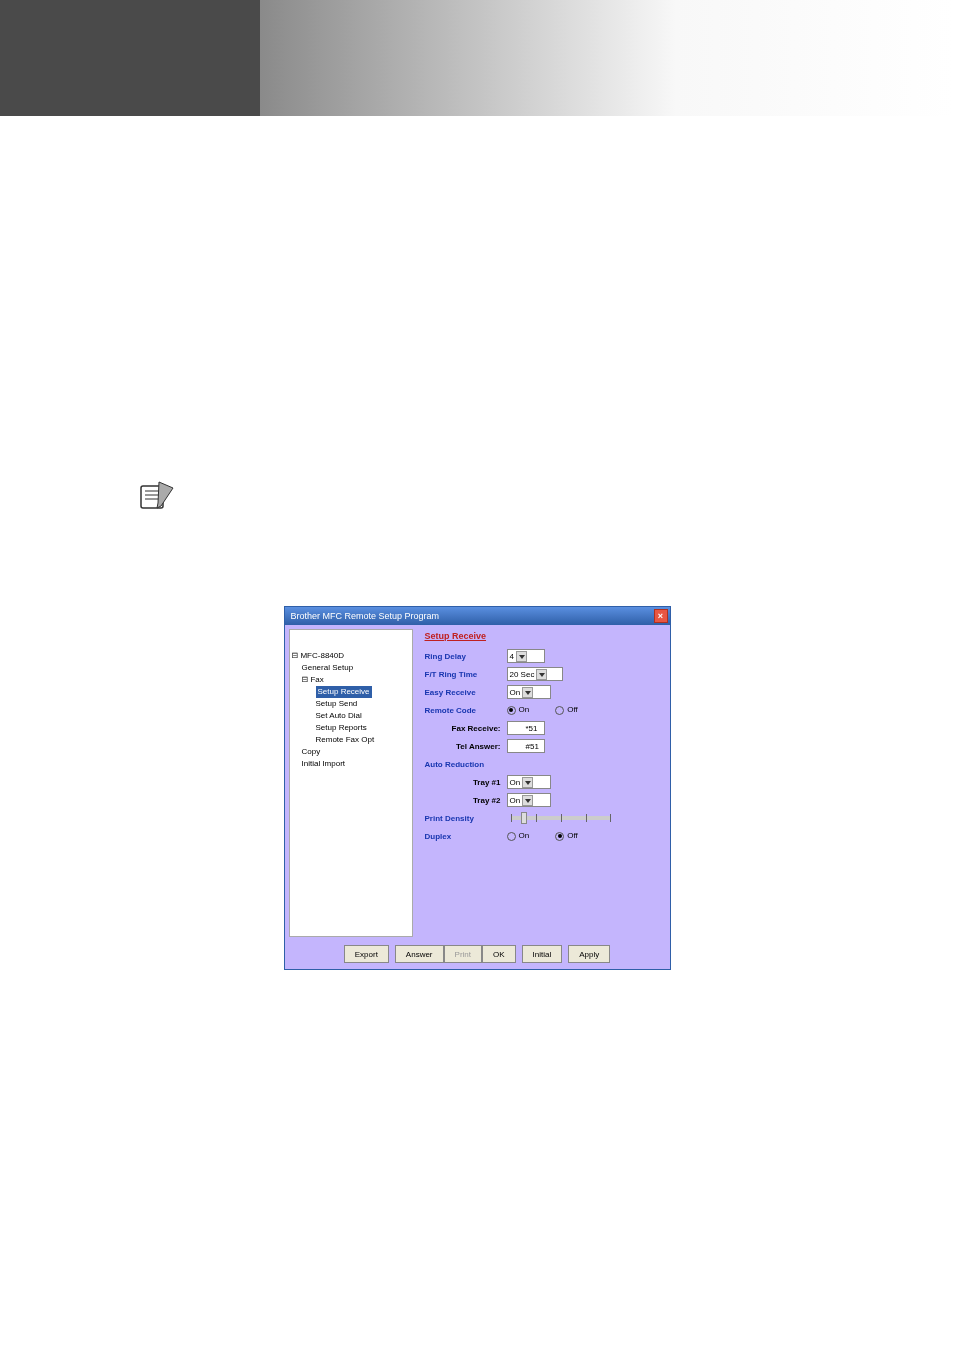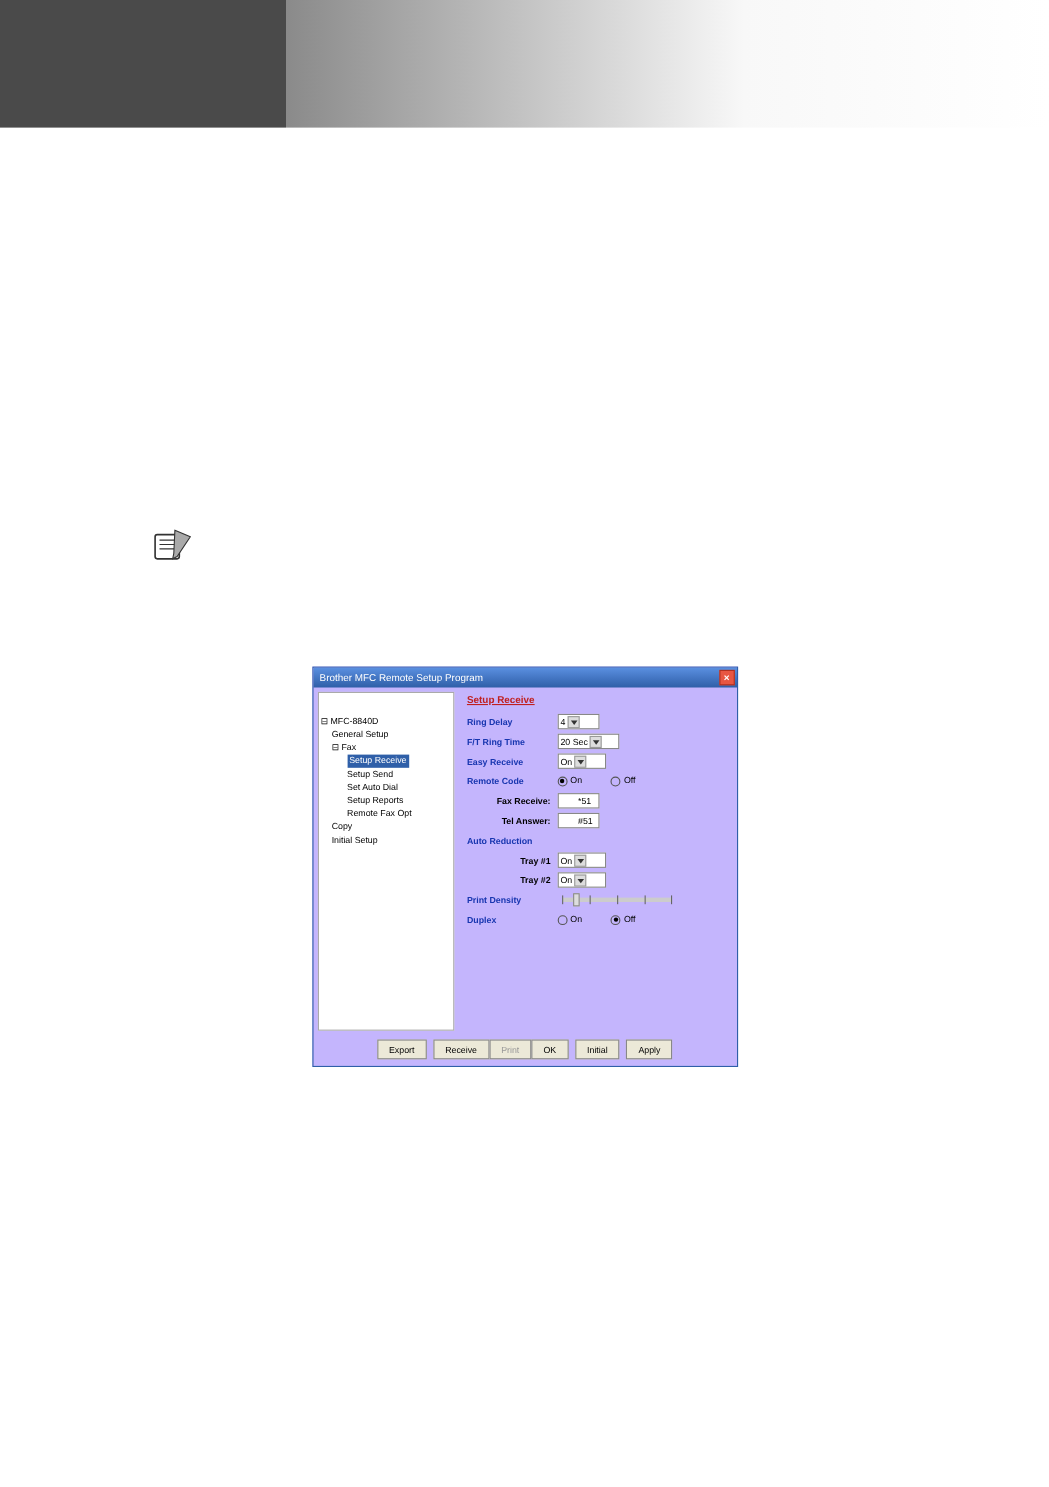--- a/index.html
+++ b/index.html
@@ -72,21 +72,21 @@
       <div class="tree">
         <div class="root">⊟ <span>MFC-8840D</span></div>
         <div class="l1"><span>General Setup</span></div>
         <div class="l1">⊟ <span>Fax</span></div>
         <div class="l2"><span class="sel">Setup Receive</span></div>
         <div class="l2"><span>Setup Send</span></div>
         <div class="l2"><span>Set Auto Dial</span></div>
         <div class="l2"><span>Setup Reports</span></div>
         <div class="l2"><span>Remote Fax Opt</span></div>
         <div class="l1"><span>Copy</span></div>
-        <div class="l1"><span>Initial Setup</span></div>
+        <div class="l1"><span>Initial Import</span></div>
       </div>
 
       <div class="form">
         <div class="hdr">Setup Receive</div>
 
         <div class="row">
           <span class="lbl">Ring Delay</span>
           <span class="sel-box" style="width:38px">
                 <span>4</span>
                 <span class="arrow"></span>
@@ -155,21 +155,21 @@
           <span class="lbl">Duplex</span>
           <span><span class="radio"></span><span>On</span></span>
           <span style="margin-left:26px"><span class="radio on"></span><span>Off</span></span>
         </div>
       </div>
     </div>
 
     <div class="btnbar">
       <div class="btn-group">
         <span class="btn">Export</span>
-        <span class="btn">Receive</span>
+        <span class="btn">Answer</span>
       </div>
       <div class="btn-group">
         <span class="btn dis">Print</span>
       </div>
       <div class="btn-group">
         <span class="btn">OK</span>
         <span class="btn">Initial</span>
         <span class="btn">Apply</span>
       </div>
     </div>

